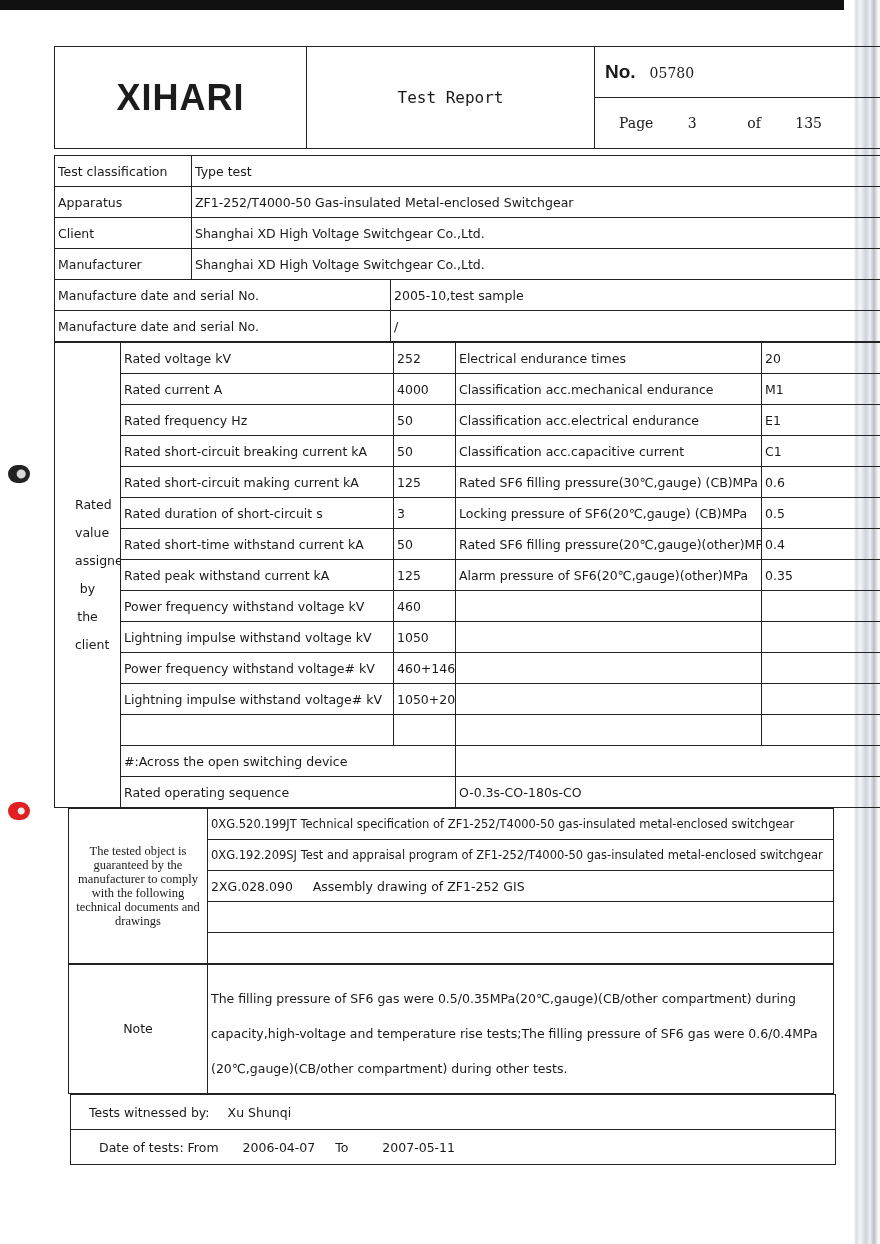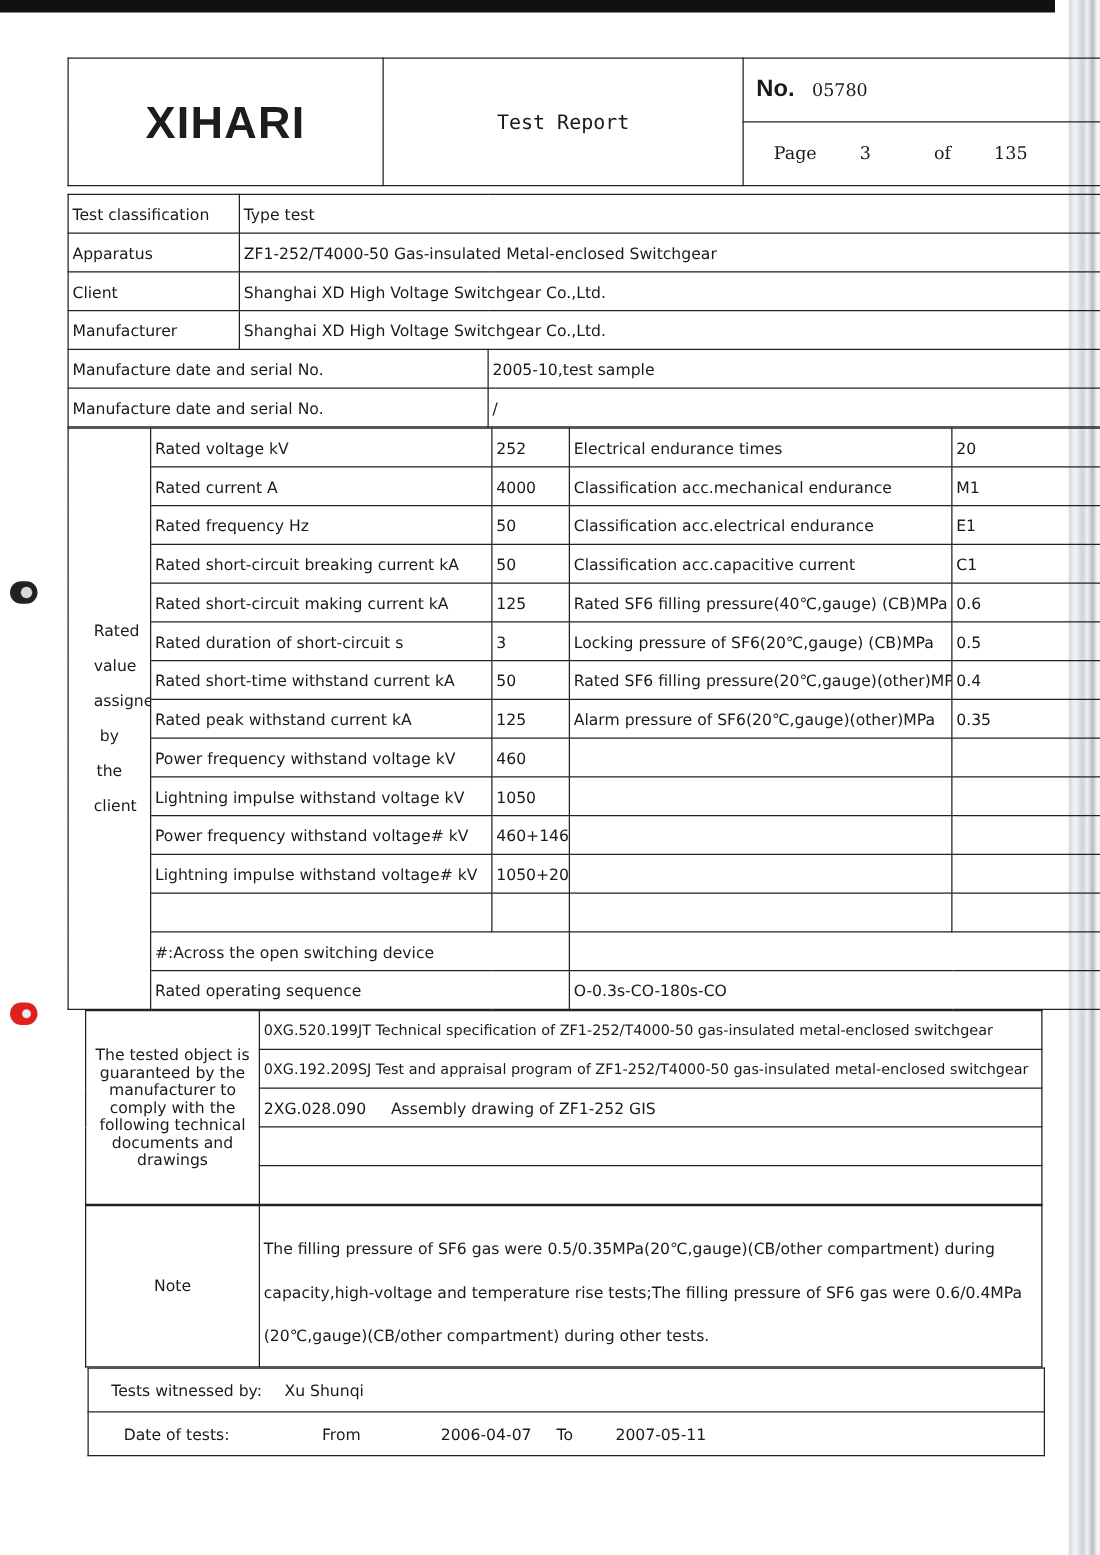--- a/index.html
+++ b/index.html
@@ -13,21 +13,21 @@
   .binder.red { top:802px; background:radial-gradient(circle at 60% 50%, #eee 0 3px, #e02020 4px); }
   .page { position:absolute; left:54px; top:46px; width:852px; }
   table { border-collapse:collapse; width:100%; table-layout:fixed; }
   td { border:1.4px solid #222; font-size:12.5px; padding:0 3px; vertical-align:middle; height:30px; overflow:hidden; white-space:nowrap; }
   .hdr td { height:50px; }
   .logo { font-family:"Liberation Sans", sans-serif; font-weight:900; font-size:36px; letter-spacing:1px; text-align:center; color:#1c1c1c; }
   .title { font-family:"DejaVu Sans Mono", monospace; font-size:16px; text-align:center; }
   .mono { font-family:"DejaVu Serif", serif; font-size:14px; }
   .no-label { font-weight:bold; font-family:"Liberation Sans", sans-serif; font-size:19px; }
   .center { text-align:center; white-space:normal; line-height:28px; }
-  .wrap { white-space:normal; }
+  .wrap { white-space:normal;font-family:Liberation Serif, serif; }
   .note-text { white-space:normal; line-height:35px; vertical-align:top; padding-top:16px; }
   .foot td { height:34px; }
 </style>
 </head>
 <body>
 
 <div class="topbar"></div>
 <div class="rightedge"></div>
 <div class="binder black"></div>
 <div class="binder red"></div>
@@ -124,21 +124,21 @@
     </tr>
     <tr>
       <td>Rated short-circuit breaking current kA</td>
       <td>50</td>
       <td>Classification acc.capacitive current</td>
       <td>C1</td>
     </tr>
     <tr>
       <td>Rated short-circuit making current kA</td>
       <td>125</td>
-      <td>Rated SF6 filling pressure(40℃,gauge) (CB)MPa</td>
+      <td>Rated SF6 filling pressure(30℃,gauge) (CB)MPa</td>
       <td>0.6</td>
     </tr>
     <tr>
       <td>Rated duration of short-circuit s</td>
       <td>3</td>
       <td>Locking  pressure of SF6(20℃,gauge) (CB)MPa</td>
       <td>0.5</td>
     </tr>
     <tr>
       <td>Rated short-time withstand current kA</td>
@@ -235,21 +235,21 @@
     <tbody>
         <tr>
       <td style="padding-left:18px">
         <span>Tests witnessed by:</span>
         <span style="margin-left:14px">Xu Shunqi</span>
       </td>
     </tr>
     <tr>
       <td style="padding-left:28px">
         <span>Date of tests:</span>
-        <span style="margin-left:70px">From</span>
-        <span style="margin-left:60px">2006-04-07</span>
+        <span style="">From</span>
+        <span style="margin-left:20px">2006-04-07</span>
         <span style="margin-left:16px">To</span>
         <span style="margin-left:30px">2007-05-11</span>
       </td>
     </tr>
   </tbody>
     </table>
 </div>
 
 </body></html>

